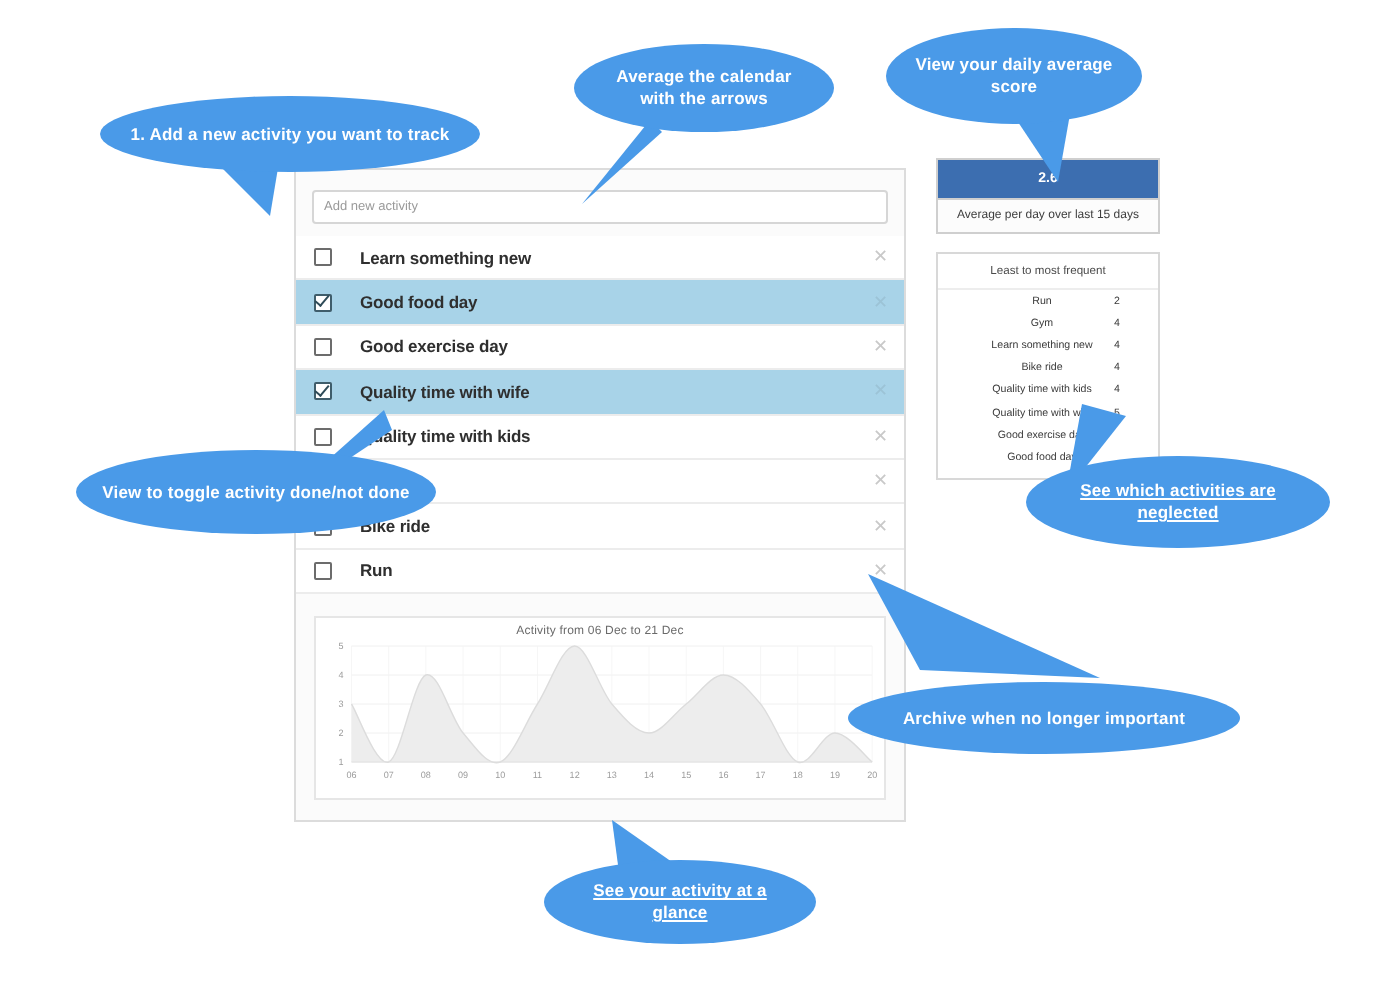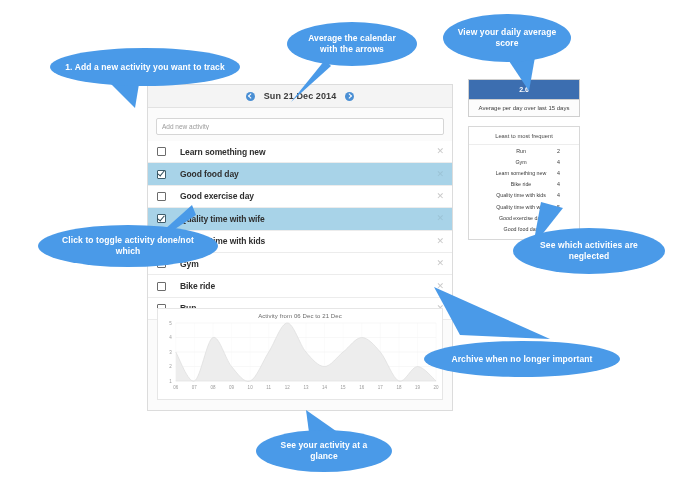--- a/index.html
+++ b/index.html
@@ -159,25 +159,20 @@
     z-index:6;
   }
   .tail{position:absolute;z-index:5;}
   .tail svg{display:block;overflow:visible;}
 </style>
 </head>
 <body>
 
 <div id="activity-card">
 
-  <div id="date-header">
-    <div class="nav-arrow prev"></div>
-    <div class="date-label">Sun 21 Dec 2014</div>
-    <div class="nav-arrow next"></div>
-  </div>
 
   <div id="add-activity-wrap">
     <input id="add-activity-input" type="text" placeholder="Add new activity" style="">
   </div>
 
   <ul id="activity-list">
       <li class="activity-row">
         <span class="chk"></span>
         <span class="activity-name">Learn something new</span>
         <span class="row-archive">✕</span>
@@ -338,41 +333,41 @@
   </div>
   <div class="bubble" style="left:443px;top:14px;width:128px;height:48px;">View your daily average score</div>
 </div>
 
 <div class="callout">
   <div class="tail" style="left:130px;top:205px;">
     <svg width="70" height="50" viewBox="0 0 70 50">
         <path d="M62 0 L66 10 L6 50 Z" fill="#4a9ae8"></path>
       </svg>
   </div>
-  <div class="bubble" style="left:38px;top:225px;width:180px;height:42px;">Click to toggle activity done/not which</div>
+  <div class="bubble" style="left:38px;top:225px;width:180px;height:42px;">View to toggle activity done/not done</div>
 </div>
 
 <div class="callout">
   <div class="tail" style="left:527px;top:202px;">
     <svg width="46" height="44" viewBox="0 0 46 44">
         <path d="M14 0 L36 6 L6 44 Z" fill="#4a9ae8"></path>
       </svg>
   </div>
-  <div class="bubble" style="left:513px;top:228px;width:152px;height:46px;">See which activities are neglected</div>
+  <div class="bubble" style="left:513px;top:228px;width:152px;height:46px;text-decoration:underline;">See which activities are neglected</div>
 </div>
 
 <div class="callout">
   <div class="tail" style="left:434px;top:287px;">
     <svg width="120" height="60" viewBox="0 0 120 60">
         <path d="M0 0 L116 52 L26 48 Z" fill="#4a9ae8"></path>
       </svg>
   </div>
   <div class="bubble" style="left:424px;top:341px;width:196px;height:36px;">Archive when no longer important</div>
 </div>
 
 <div class="callout">
   <div class="tail" style="left:300px;top:410px;">
     <svg width="60" height="45" viewBox="0 0 60 45">
         <path d="M6 0 L46 28 L12 45 Z" fill="#4a9ae8"></path>
       </svg>
   </div>
-  <div class="bubble" style="left:256px;top:430px;width:136px;height:42px;">See your activity at a glance</div>
+  <div class="bubble" style="left:272px;top:430px;width:136px;height:42px;text-decoration:underline;">See your activity at a glance</div>
 </div>
 
 </body></html>

